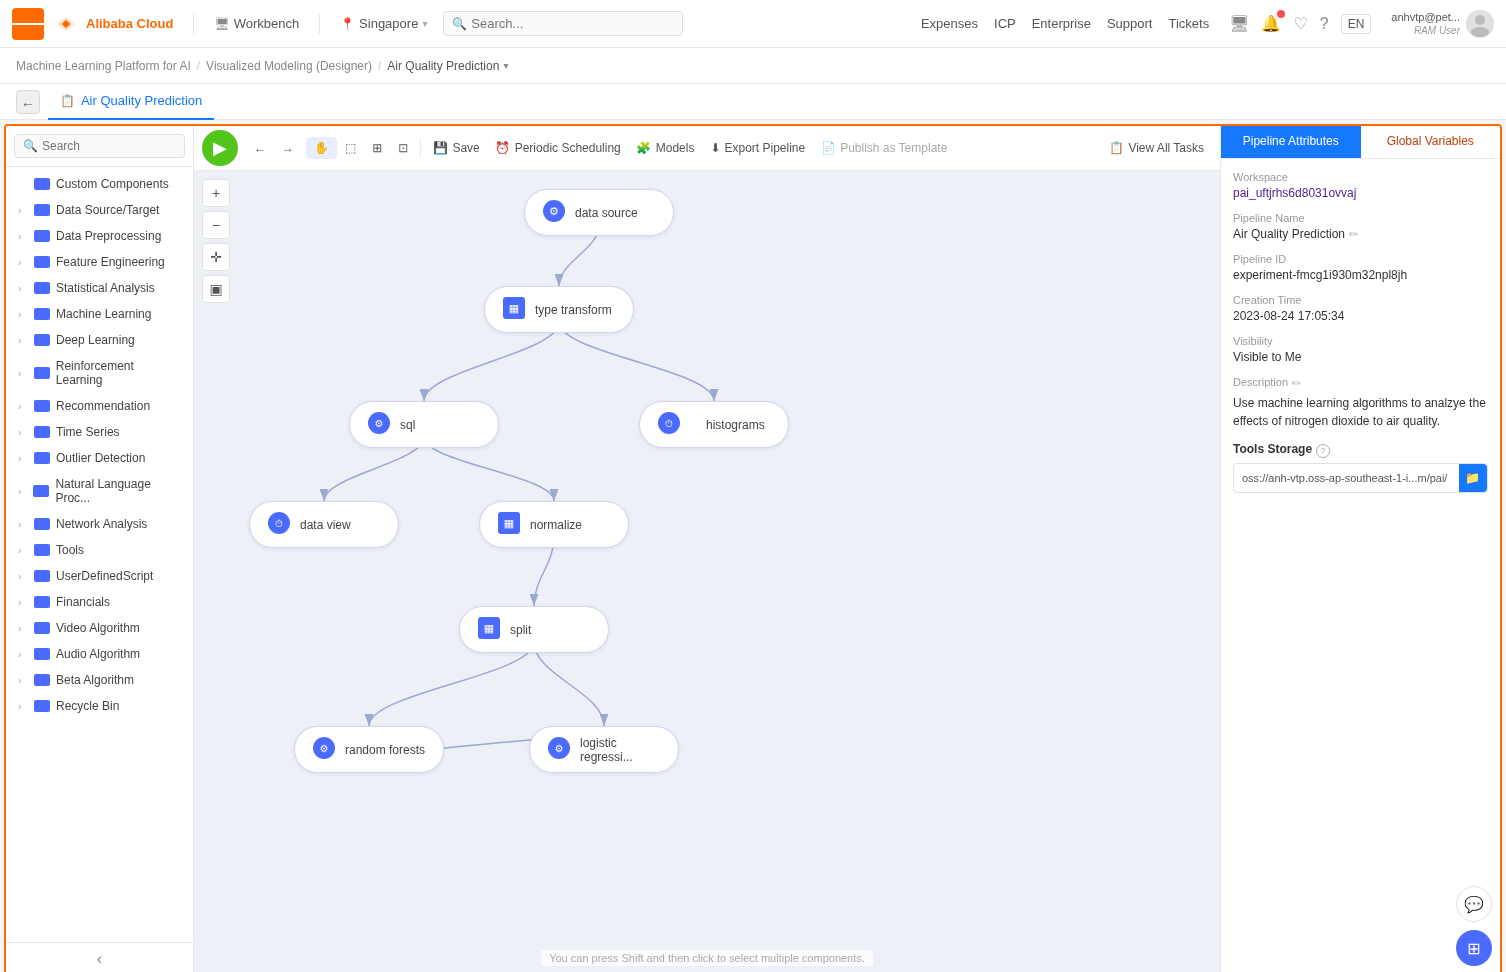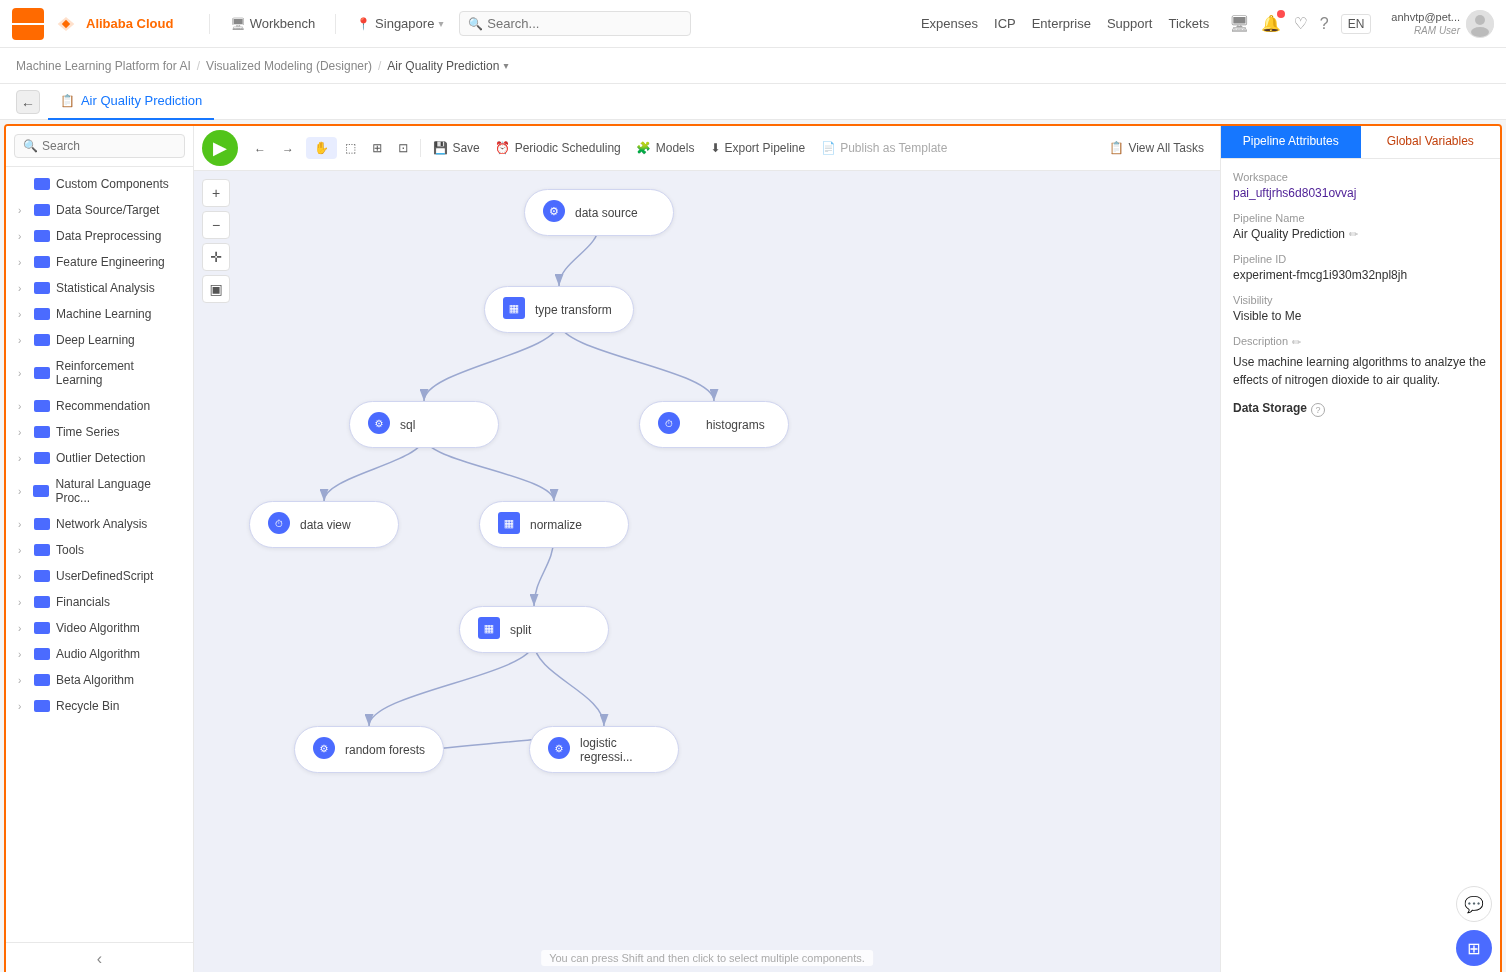--- a/index.html
+++ b/index.html
@@ -5,21 +5,21 @@
     * { box-sizing: border-box; margin: 0; padding: 0; }
     body { font-family: -apple-system, BlinkMacSystemFont, 'Segoe UI', Arial, sans-serif; font-size: 13px; background: #f5f5f5; color: #333; }
 
     
     .top-nav {
       display: flex; align-items: center; height: 48px; background: #fff;
       border-bottom: 1px solid #e8e8e8; padding: 0 12px; gap: 8px;
     }
     .hamburger-btn { width: 32px; height: 32px; background: #ff6a00; border: none; border-radius: 4px; cursor: pointer; display: flex; align-items: center; justify-content: center; }
     .hamburger-btn span { display: block; width: 18px; height: 2px; background: #fff; margin: 2px 0; }
-    .logo-area { display: flex; align-items: center; gap: 6px; margin-right: 24px; }
+    .logo-area { display: flex; align-items: center; gap: 6px; margin-right: 8px; }
     .logo-icon { width: 28px; height: 20px; }
     .logo-text { color: #ff6a00; font-size: 13px; font-weight: 600; white-space: nowrap; }
     .nav-divider { width: 1px; height: 20px; background: #e8e8e8; margin: 0 4px; }
     .nav-item { display: flex; align-items: center; gap: 4px; padding: 4px 8px; font-size: 13px; color: #555; cursor: pointer; border-radius: 4px; }
     .nav-icon { font-size: 12px; color: #888; }
     .search-bar { flex: 1; max-width: 280px; display: flex; align-items: center; border: 1px solid #e0e0e0; border-radius: 4px; padding: 4px 8px; gap: 4px; background: #fafafa; }
     .search-bar input { border: none; background: transparent; outline: none; font-size: 13px; color: #555; width: 100%; }
     .nav-spacer { flex: 1; }
     .nav-links { display: flex; align-items: flex-end; gap: 16px; font-size: 13px; color: #555; }
     .nav-links span { cursor: pointer; }
@@ -465,38 +465,46 @@
           <span class="edit-icon">✏</span>
         </div>
       </div>
 
       <div class="attr-section">
         <div class="attr-label">Pipeline ID</div>
         <div class="attr-value">experiment-fmcg1i930m32npl8jh</div>
       </div>
 
 
+      <div class="attr-section">
+        <div class="attr-label">Creation Time</div>
+        <div class="attr-value">2023-08-24 17:05:34</div>
+      </div>
 
       <div class="attr-section">
         <div class="attr-label">Visibility</div>
         <div class="attr-value">Visible to Me</div>
       </div>
 
       <div class="attr-section">
         <div class="attr-row desc-help">
           <div class="attr-label">Description</div>
           <span class="edit-icon">✏</span>
         </div>
         <div class="attr-value" style="margin-top:3px;line-height:1.5;">Use machine learning algorithms to analzye the effects of nitrogen dioxide to air quality.</div>
       </div>
 
       <div class="attr-section">
         <div class="attr-row desc-help">
-          <div class="attr-label" style="font-weight:600;color:#333;font-size:12px;">Data Storage</div>
+          <div class="attr-label" style="font-weight:600;color:#333;font-size:12px;">Tools Storage</div>
           <div class="help-icon">?</div>
+        </div>
+        <div class="data-storage-input">
+          <span>oss://anh-vtp.oss-ap-southeast-1-i...m/pai/</span>
+          <button class="data-storage-btn">📁</button>
         </div>
       </div>
 
     </div>
     <div class="right-panel-footer">
       <div class="float-btn float-btn-chat">💬</div>
       <div class="float-btn float-btn-grid">⊞</div>
     </div>
   </div>
 

